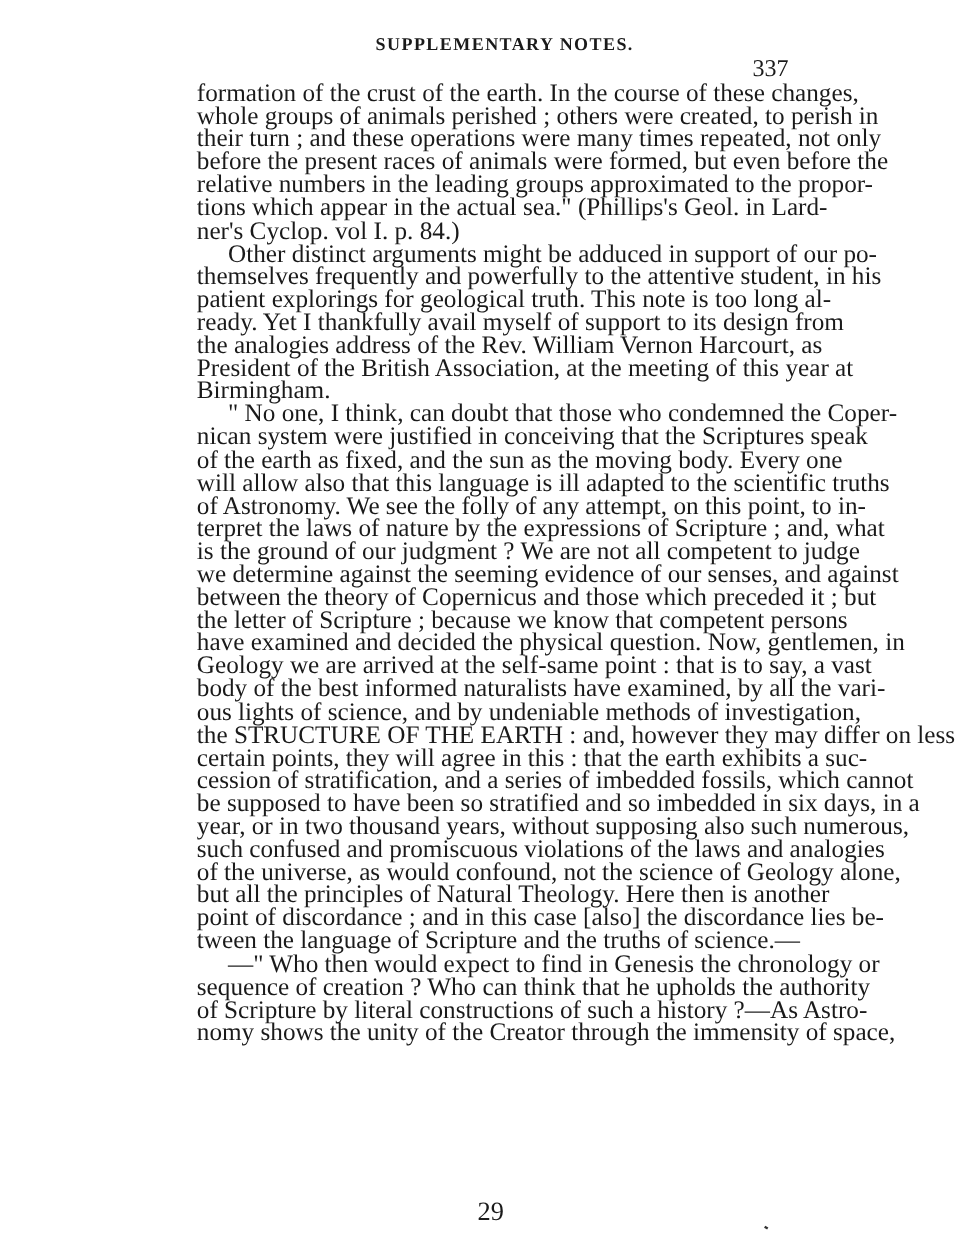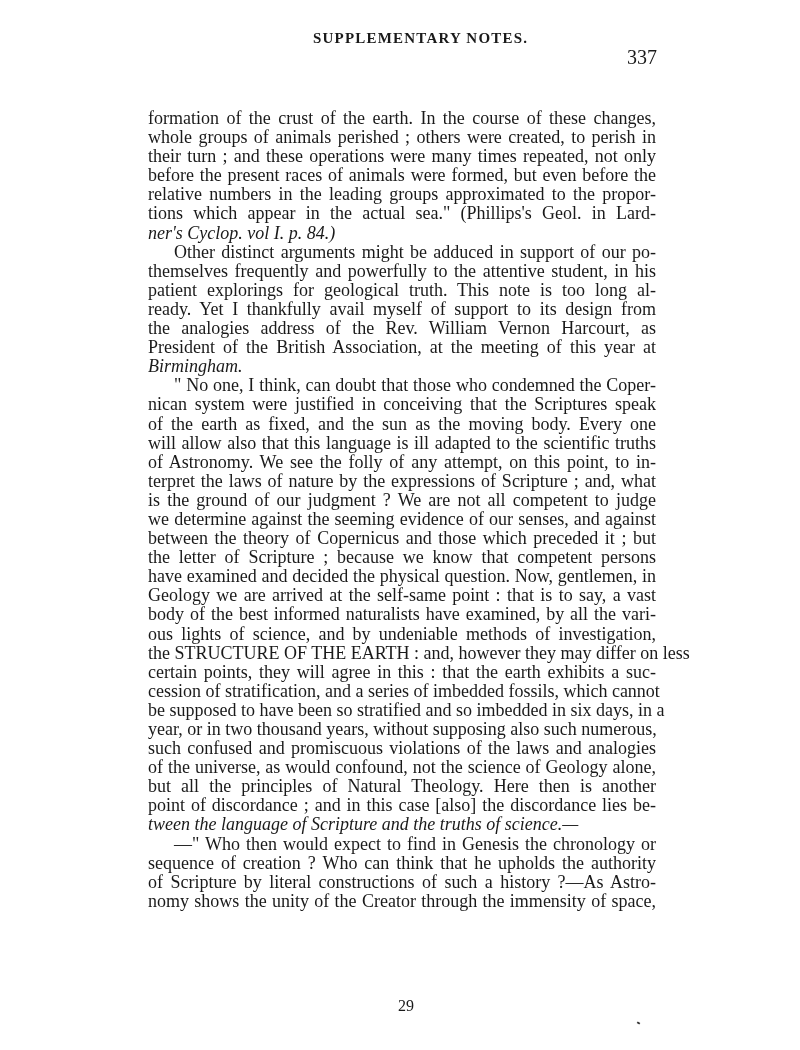--- a/index.html
+++ b/index.html
@@ -1,24 +1,24 @@
 <!DOCTYPE html>
 <html><head>
 <meta charset="utf-8">
 <style>
   html, body { margin:0; padding:0; background:#ffffff; }
   body { width:800px; height:1050px; position:relative; overflow:hidden;
          font-family:"Liberation Serif","DejaVu Serif",serif; color:#1a1a1a; }
   .running-head { position:absolute; top:30px; left:313px; font-size:15px; letter-spacing:1.2px; font-weight:bold; }
   .page-num { position:absolute; top:46px; left:627px; font-size:20px; }
-  .text { position:absolute; top:68px; left:148px; width:508px; font-size:18px;margin-top:41px; }
+  .text { position:absolute; top:68px; left:164px; width:508px; font-size:21px; }
   .line { height:19.1px; line-height:19.1px; white-space:nowrap; text-align:justify; text-align-last:justify; overflow:visible; }
-  .line.last { text-align-last:left;font-style:italic; }
+  .line.last { text-align-last:left; }
   .line.indent { padding-left:26px; }
-  .sig { position:absolute; top:997px; left:398px; font-size:16px;text-align:right; }
+  .sig { position:absolute; top:997px; left:398px; font-size:22px;text-align:right; }
   .dot { position:absolute; top:1022px; left:637px; width:3px; height:2px; background:#333; transform:rotate(30deg); }
 </style>
 </head>
 <body>
 
 <div class="running-head">SUPPLEMENTARY NOTES.</div>
 <div class="page-num">337</div>
 
 <div class="text" id="body-text">
     <div class="line">formation of the crust of the earth.  In the course of these changes,</div>

